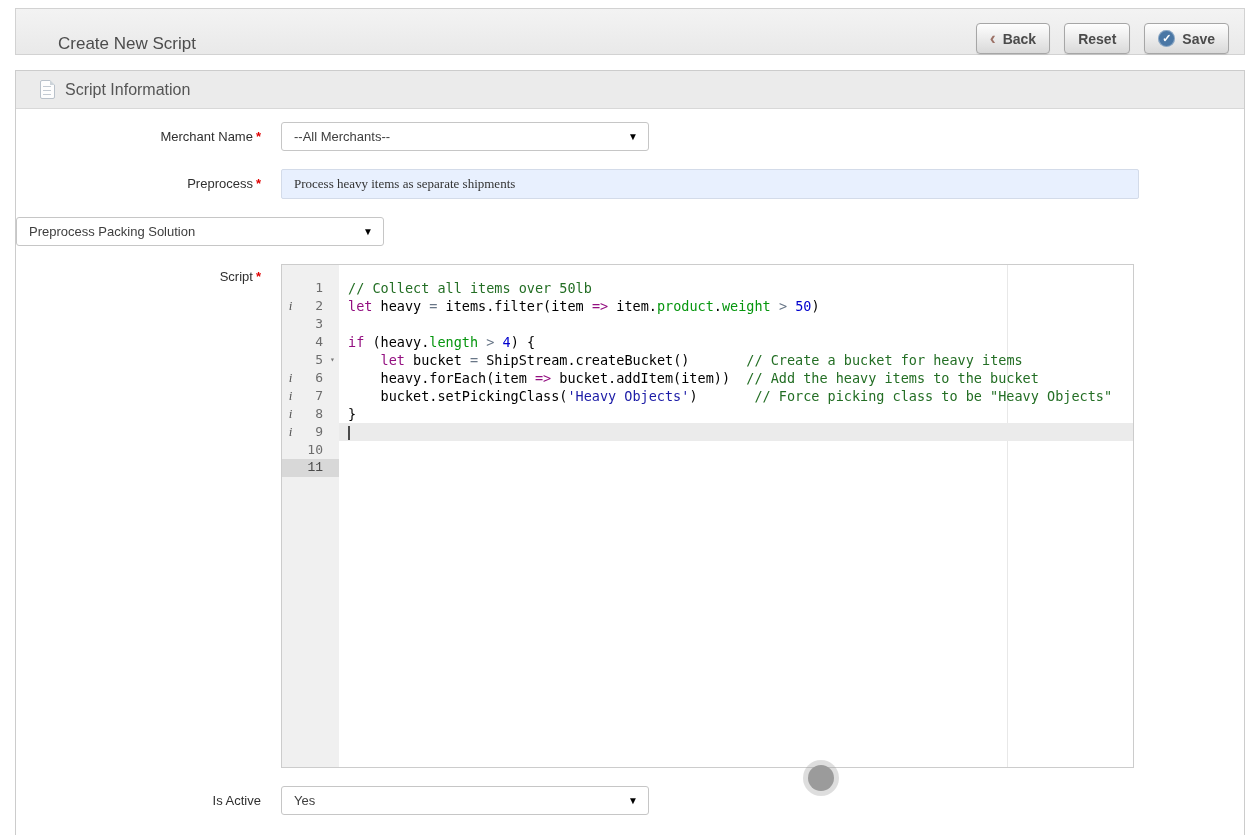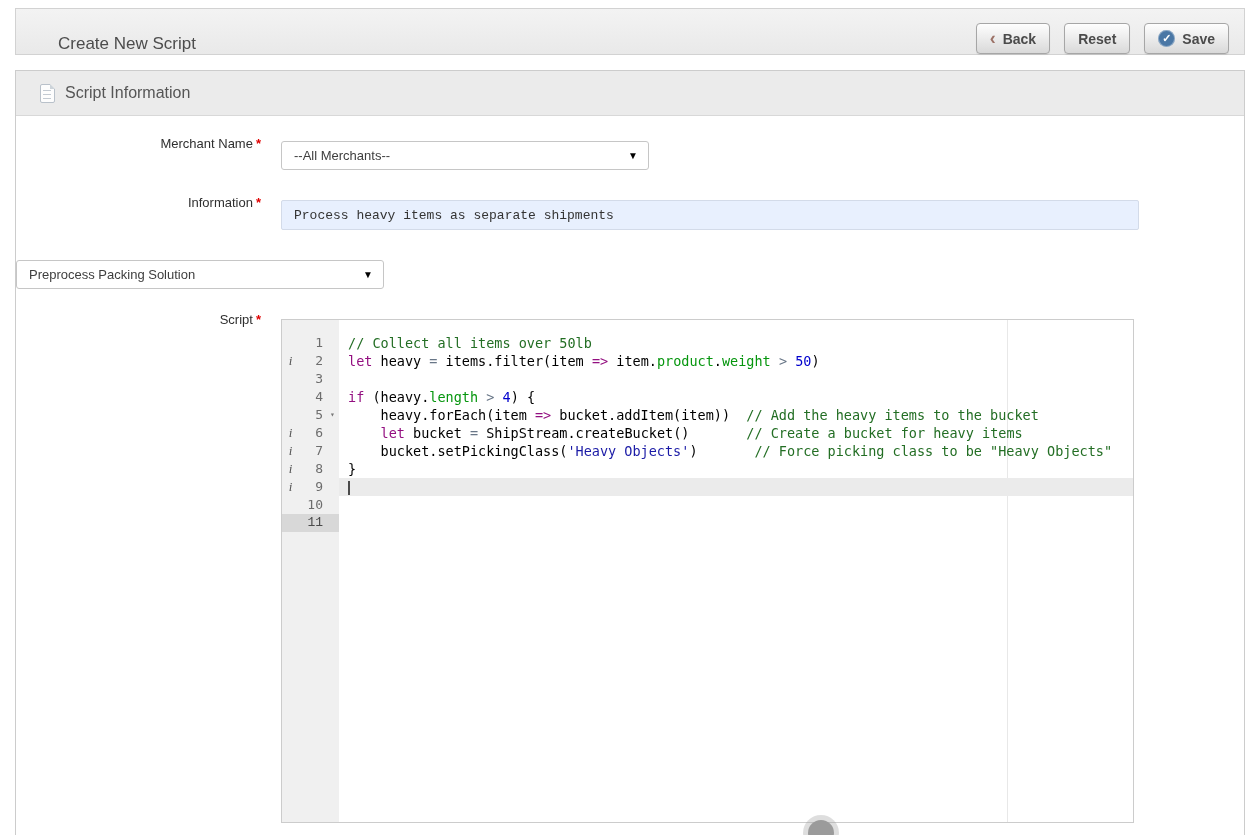--- a/index.html
+++ b/index.html
@@ -17,45 +17,45 @@
     font-size:14px; font-weight:bold; color:#4b4b4b; display:flex; align-items:center;
     gap:7px; cursor:pointer; box-shadow:0 1px 1px rgba(0,0,0,.08); }
   .chev { color:#9c7267; font-size:18px; font-weight:bold; line-height:1; margin-top:-2px; }
   .save-ico { width:17px; height:17px; border-radius:50%; background:#4a77a5; color:#fff;
     font-size:11px; line-height:17px; text-align:center; display:inline-block;
     box-shadow:inset 0 0 0 1px rgba(255,255,255,.35); }
 
   
   .panel { position:absolute; left:15px; top:70px; width:1230px; bottom:-2px;
     border:1px solid #cccccc; background:#fff; }
-  .panel-header { height:45px; background:#ebebeb; border-bottom:1px solid #d8d8d8;
+  .panel-header { height:38px; background:#ebebeb; border-bottom:1px solid #d8d8d8;
     display:flex; align-items:center; padding:0 12px 0 24px; gap:10px;
     font-size:16px; color:#555; }
   .doc-icon { width:15px; height:19px; background:#fdfdfd; border:1px solid #b9c1ca;
     border-radius:2px; position:relative; flex:0 0 auto; }
   .doc-icon::after { content:""; position:absolute; left:2px; top:5px; width:8px;
     height:1px; background:#c3cad2; box-shadow:0 4px 0 #c3cad2, 0 8px 0 #c3cad2; }
   .doc-icon::before { content:""; position:absolute; right:-1px; top:-1px;
     border-style:solid; border-width:0 5px 5px 0; border-color:#ebebeb #ebebeb #cdd4da #cdd4da; }
 
   .panel-body { padding-top:13px; position:relative; }
   .row { display:flex; margin-bottom:18px; }
   .lbl { width:265px; text-align:right; padding:7px 20px 0 0; font-size:13px;
     color:#2f2f2f; flex:0 0 auto; }
   .req { color:#e00000; font-style:normal; font-weight:bold; margin-left:3px; }
-  .ctrl { position:relative;margin-top:12px; }
+  .ctrl { position:relative; }
 
   
   .select { width:368px; height:29px; border:1px solid #c6c6c6; border-radius:3px;
     background:#fff; display:flex; align-items:center; padding:0 10px 0 12px;
     font-size:13px; color:#3e3e3e; cursor:pointer; }
   .sel-arrow { margin-left:auto; font-size:10px; color:#000; }
   .desc-input { width:858px; height:30px; background:#e8f0fe; border:1px solid #d3dbe9;
     border-radius:2px; padding:0 12px; font-size:13px; color:#333;
-    font-family:Liberation Mono, monospace; }
+    font-family:Liberation Serif, serif; }
 
   
   .editor-wrap { position:relative; width:853px; }
   .editor { width:853px; height:504px; border:1px solid #ccc; background:#fff;
     display:flex; font-family:"DejaVu Sans Mono", monospace; font-size:13.5px;
     line-height:18px; overflow:hidden; }
   .gutter { width:57px; background:#f0f0f0; padding-top:14px; flex:0 0 auto; }
   .g-row { height:18px; display:flex; align-items:center; color:#6d6d6d; font-size:13px; }
   .g-row.active { background:#d8d8d8; color:#4a4a4a;font-family:Liberation Mono, monospace; }
   .g-ico { width:17px; text-align:center; font-family:"Liberation Serif",serif;
@@ -112,21 +112,21 @@
       <label class="lbl"><span>Merchant Name</span><em class="req">*</em></label>
       <div class="ctrl">
         <div class="select">
           <span>--All Merchants--</span>
           <span class="sel-arrow">▼</span>
         </div>
       </div>
     </div>
 
     <div class="row">
-      <label class="lbl"><span>Information</span><em class="req">*</em></label>
+      <label class="lbl"><span>Preprocess</span><em class="req">*</em></label>
       <div class="ctrl">
         <input class="desc-input" type="text" value="Process heavy items as separate shipments" style="">
       </div>
     </div>
 
     <div class="row">
       <div class="ctrl">
         <div class="select">
           <span>Preprocess Packing Solution</span>
           <span class="sel-arrow">▼</span>
@@ -194,22 +194,22 @@
                 <span class="g-num">11</span>
                 <span class="g-fold"></span>
               </div>
             </div>
           <div class="code" id="code">
             <div class="print-margin"></div>
           <div class="c-row"><span class="tk-c">// Collect all items over 50lb</span></div>
               <div class="c-row"><span class="tk-k">let</span><span class="tk-p"> heavy </span><span class="tk-o">=</span><span class="tk-p"> items.filter(item </span><span class="tk-k">=&gt;</span><span class="tk-p"> item.</span><span class="tk-pr">product</span><span class="tk-p">.</span><span class="tk-pr">weight</span><span class="tk-p"> </span><span class="tk-o">&gt;</span><span class="tk-p"> </span><span class="tk-n">50</span><span class="tk-p">)</span></div>
               <div class="c-row"></div>
               <div class="c-row"><span class="tk-k">if</span><span class="tk-p"> (heavy.</span><span class="tk-pr">length</span><span class="tk-p"> </span><span class="tk-o">&gt;</span><span class="tk-p"> </span><span class="tk-n">4</span><span class="tk-p">) {</span></div>
+              <div class="c-row"><span class="tk-p">    </span><span class="tk-k">let</span><span class="tk-p"> bucket </span><span class="tk-o">=</span><span class="tk-p"> ShipStream.createBucket()       </span><span class="tk-c">// Create a bucket for heavy items</span></div>
               <div class="c-row"><span class="tk-p">    heavy.forEach(item </span><span class="tk-k">=&gt;</span><span class="tk-p"> bucket.addItem(item))  </span><span class="tk-c">// Add the heavy items to the bucket</span></div>
-              <div class="c-row"><span class="tk-p">    </span><span class="tk-k">let</span><span class="tk-p"> bucket </span><span class="tk-o">=</span><span class="tk-p"> ShipStream.createBucket()       </span><span class="tk-c">// Create a bucket for heavy items</span></div>
               <div class="c-row"><span class="tk-p">    bucket.setPickingClass(</span><span class="tk-s">'Heavy Objects'</span><span class="tk-p">)       </span><span class="tk-c">// Force picking class to be "Heavy Objects"</span></div>
               <div class="c-row"><span class="tk-p">}</span></div>
               <div class="c-row active"><span class="cursor"></span></div>
             </div>
         </div>
         <div class="resize-handle"></div>
       </div>
     </div>
 
     <div class="row">

